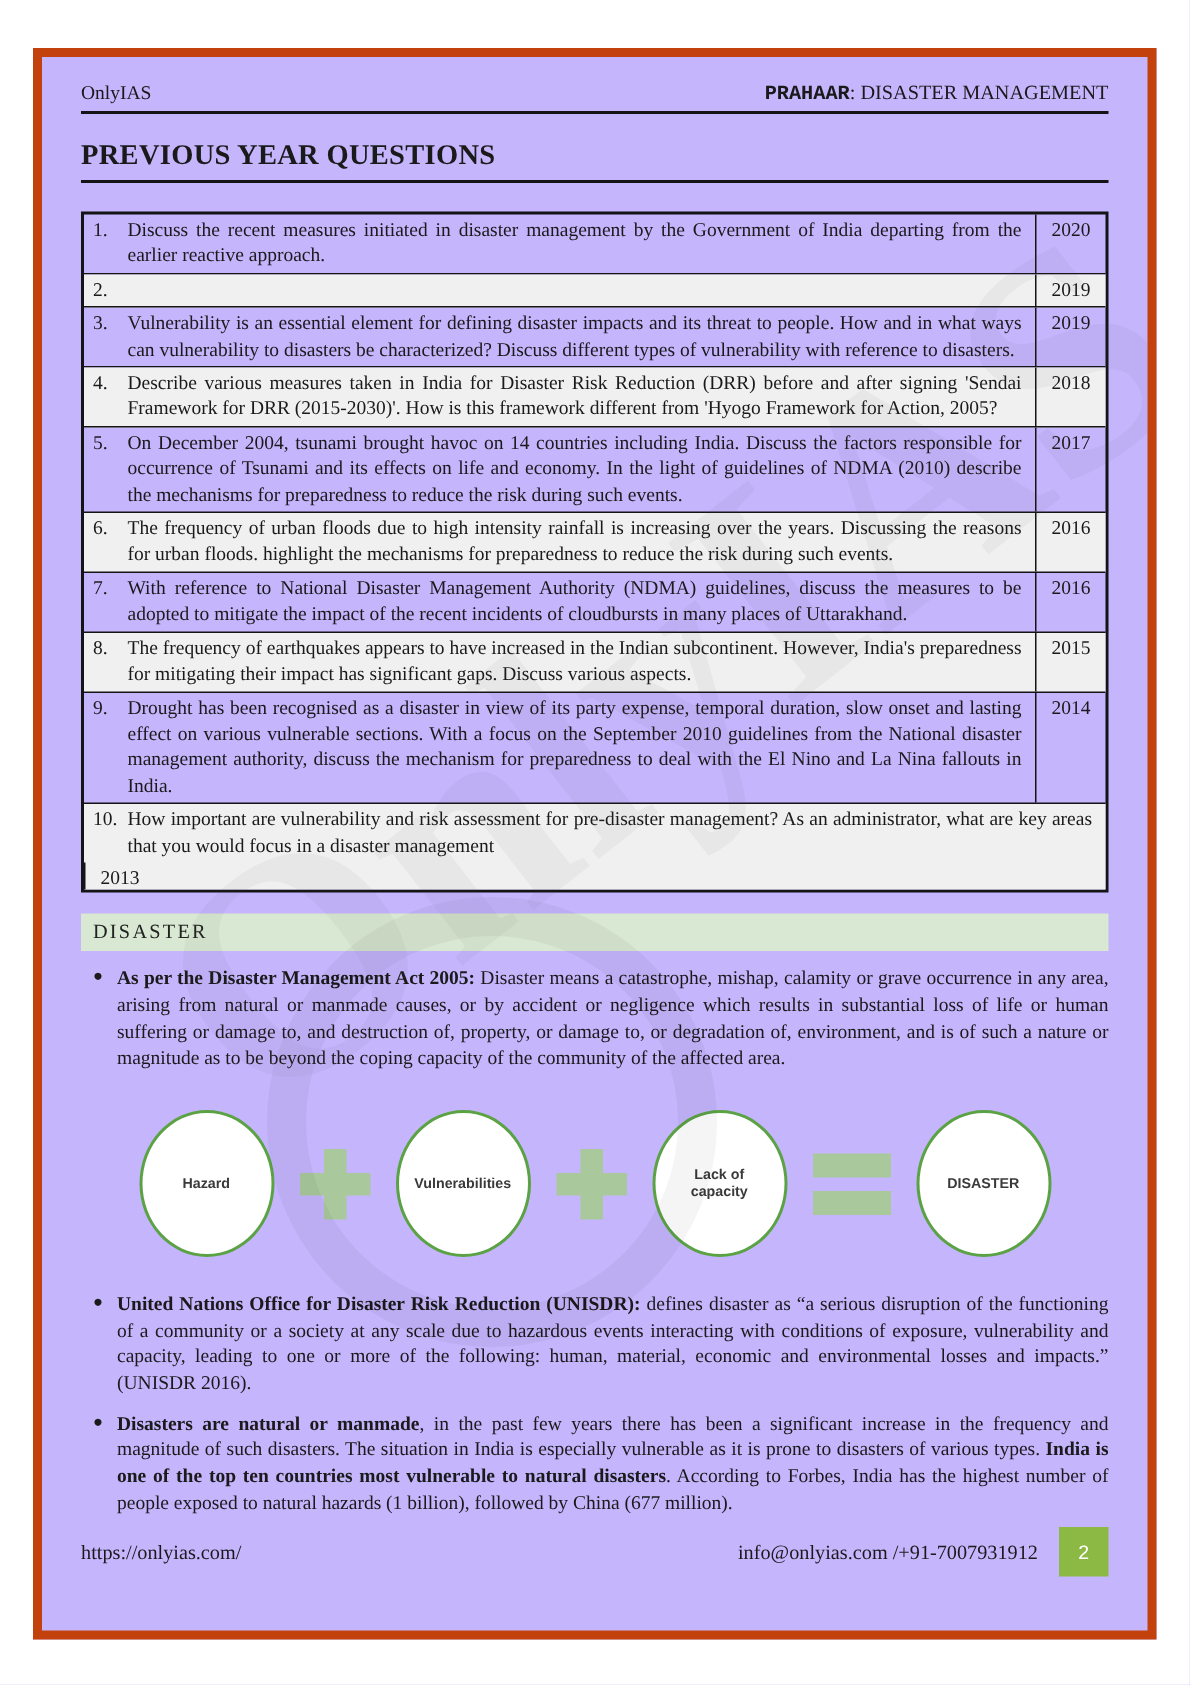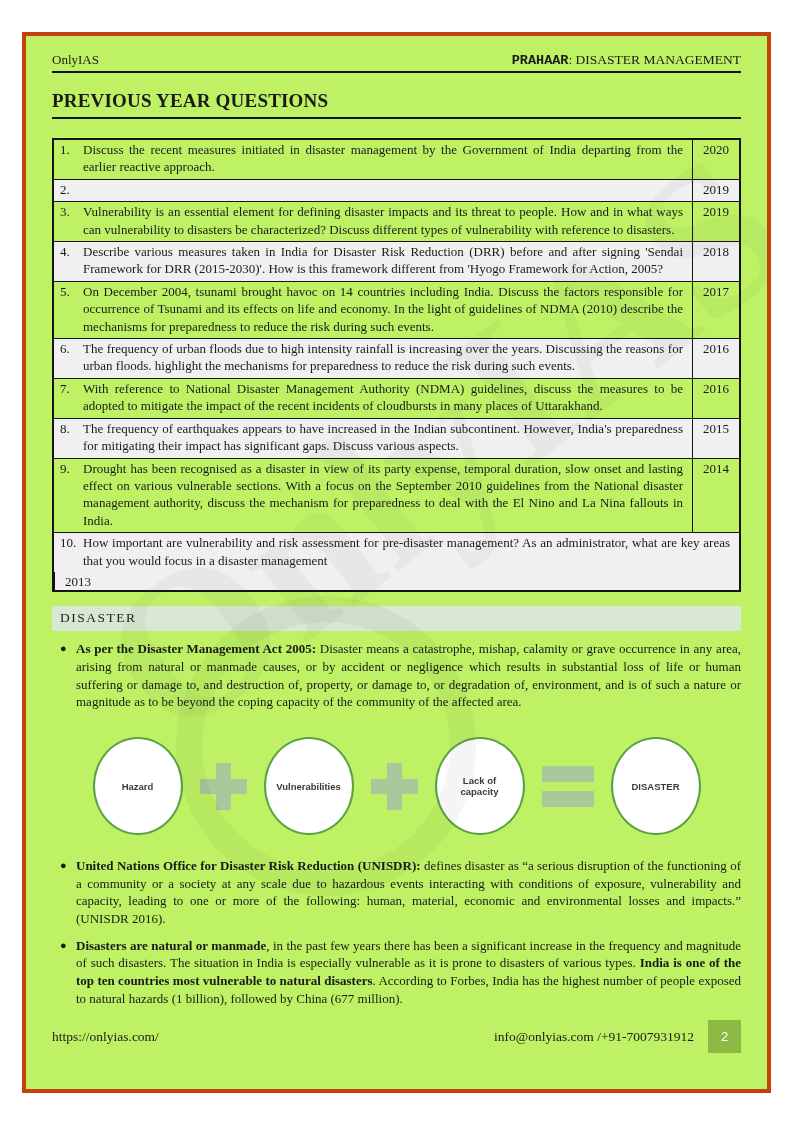--- a/index.html
+++ b/index.html
@@ -1,21 +1,21 @@
 <!DOCTYPE html>
 <html><head>
 <meta charset="utf-8">
 <style>
   * { margin:0; padding:0; box-sizing:border-box; }
   html,body { width:793px; height:1123px; background:#ffffff; overflow:hidden; }
   body { font-family:"Liberation Serif", serif; color:#1a1a1a; position:relative; }
 
   .page {
     position:absolute; left:22px; top:32px; width:749px; height:1061px;
-    border:4px solid #c2410c; padding:16px 26px 0 26px; background:#bef264;
+    border:6px solid #c2410c; padding:16px 26px 0 26px; background:#c4b5fd;
   }
   .content { position:relative; z-index:1; }
 
   
   .hdr { display:flex; justify-content:space-between; align-items:baseline;
          border-bottom:2px solid #141414; padding-bottom:3px; font-size:13.5px; }
   .hdr .brand { font-size:13px; }
   .hdr .title b { font-weight:bold;font-family:Liberation Mono, monospace; }
 
   

